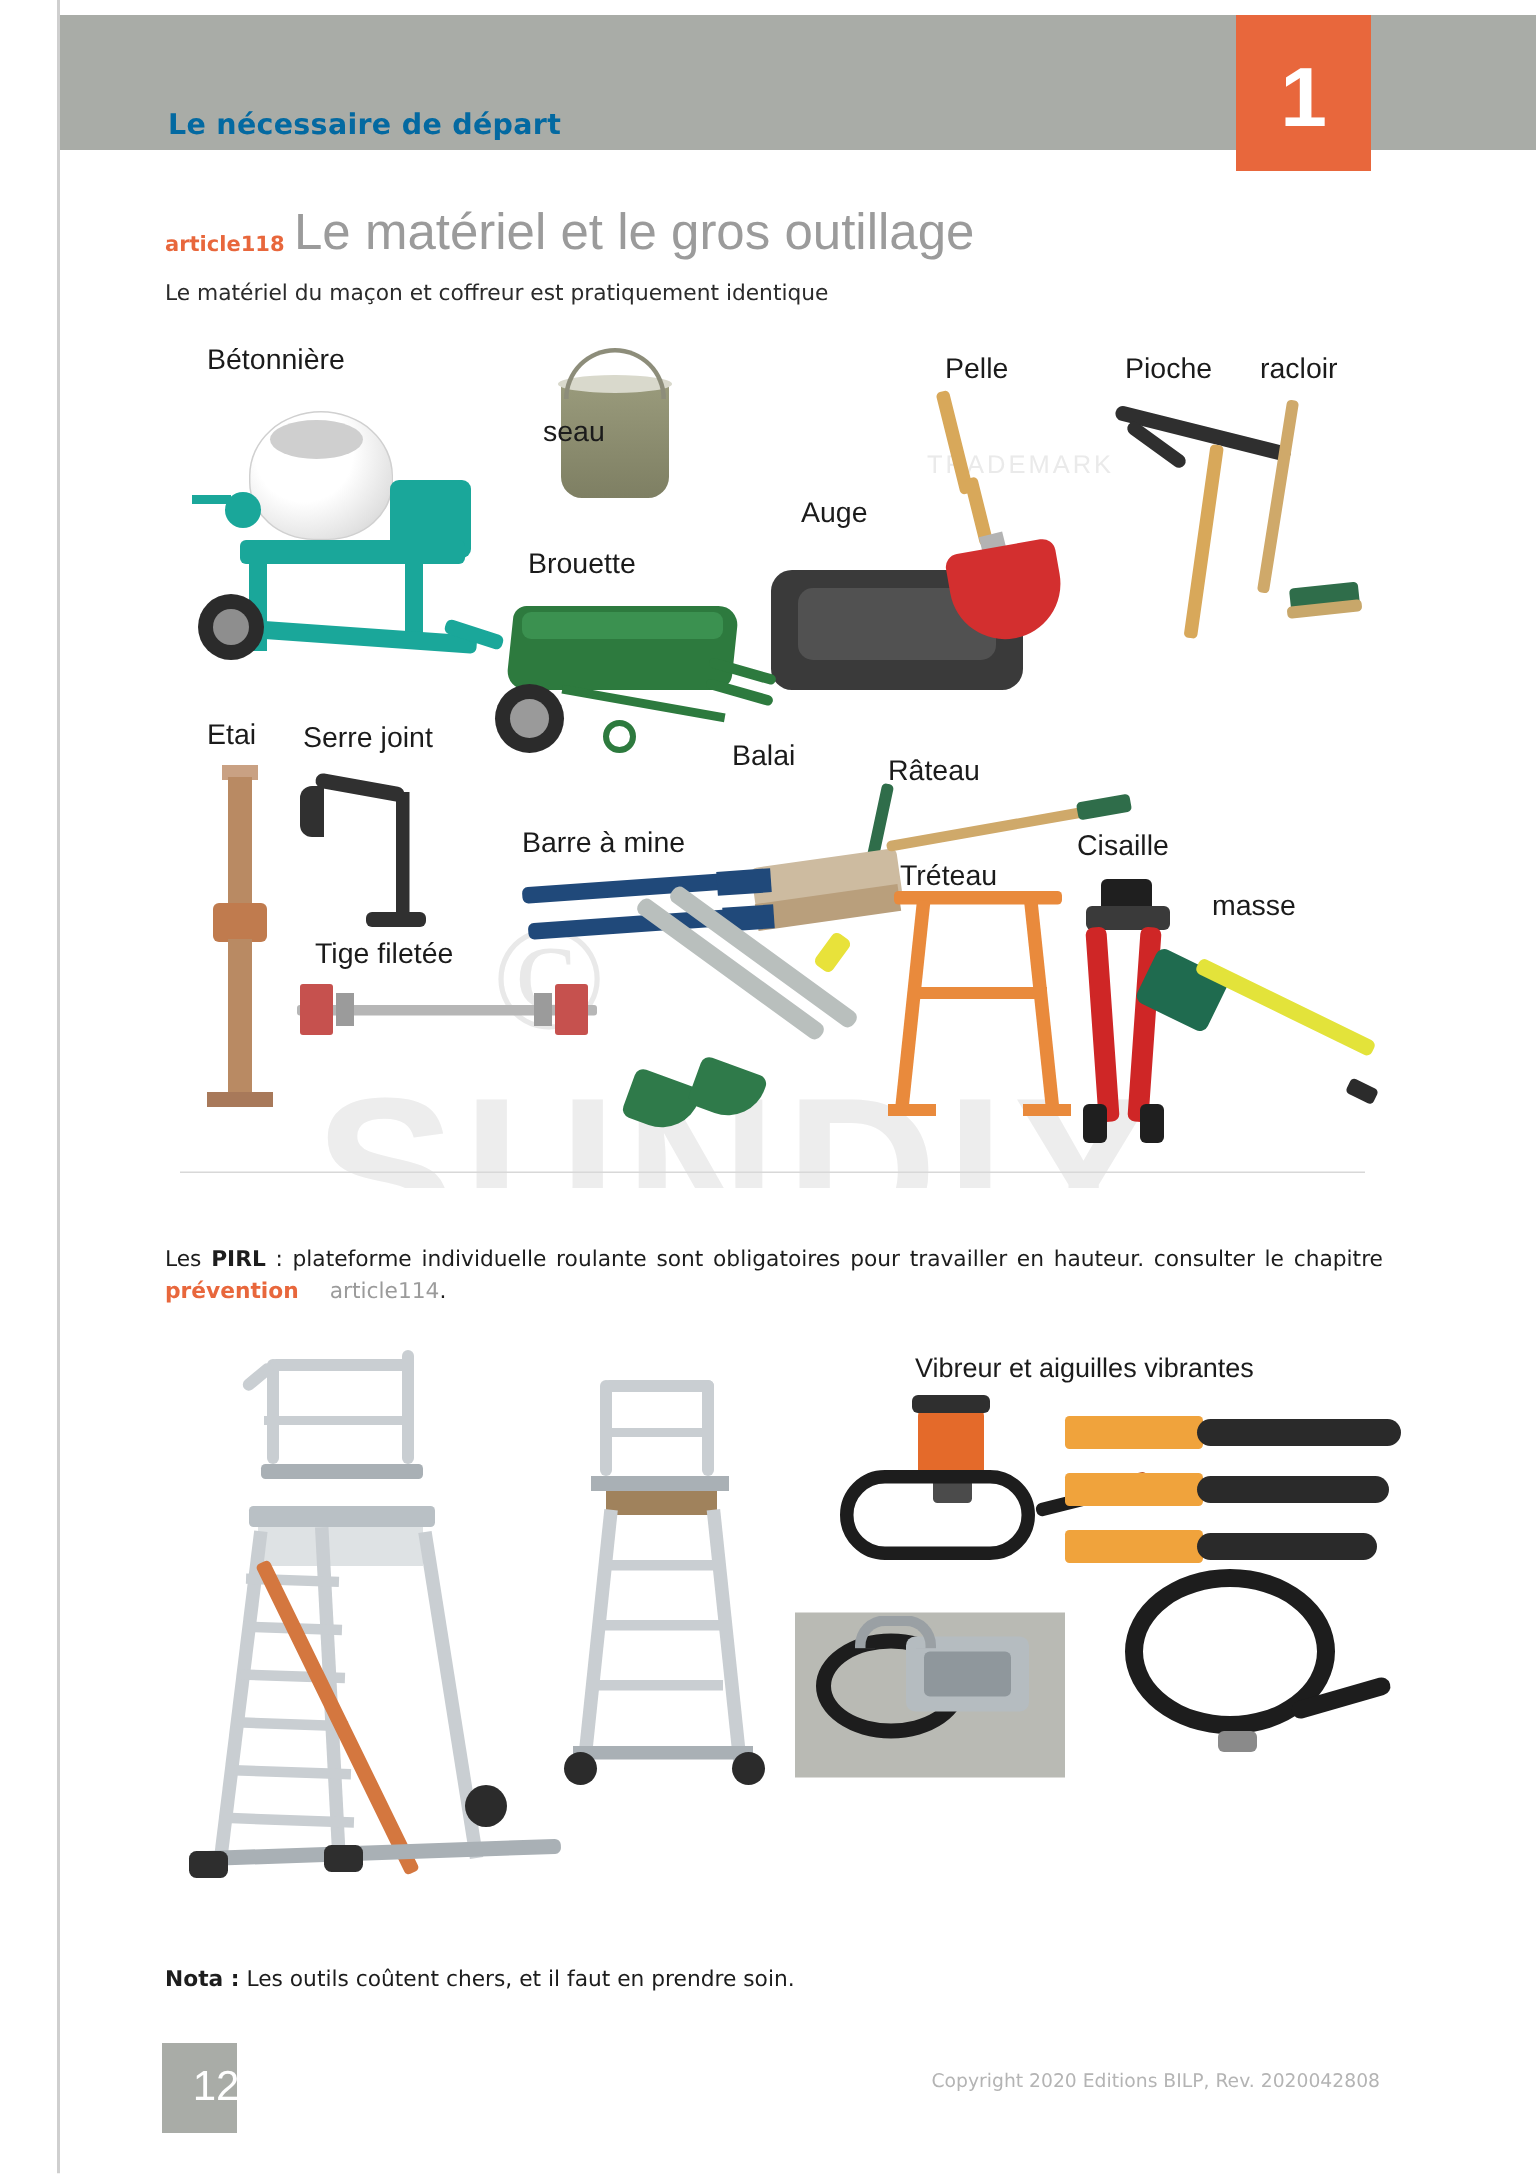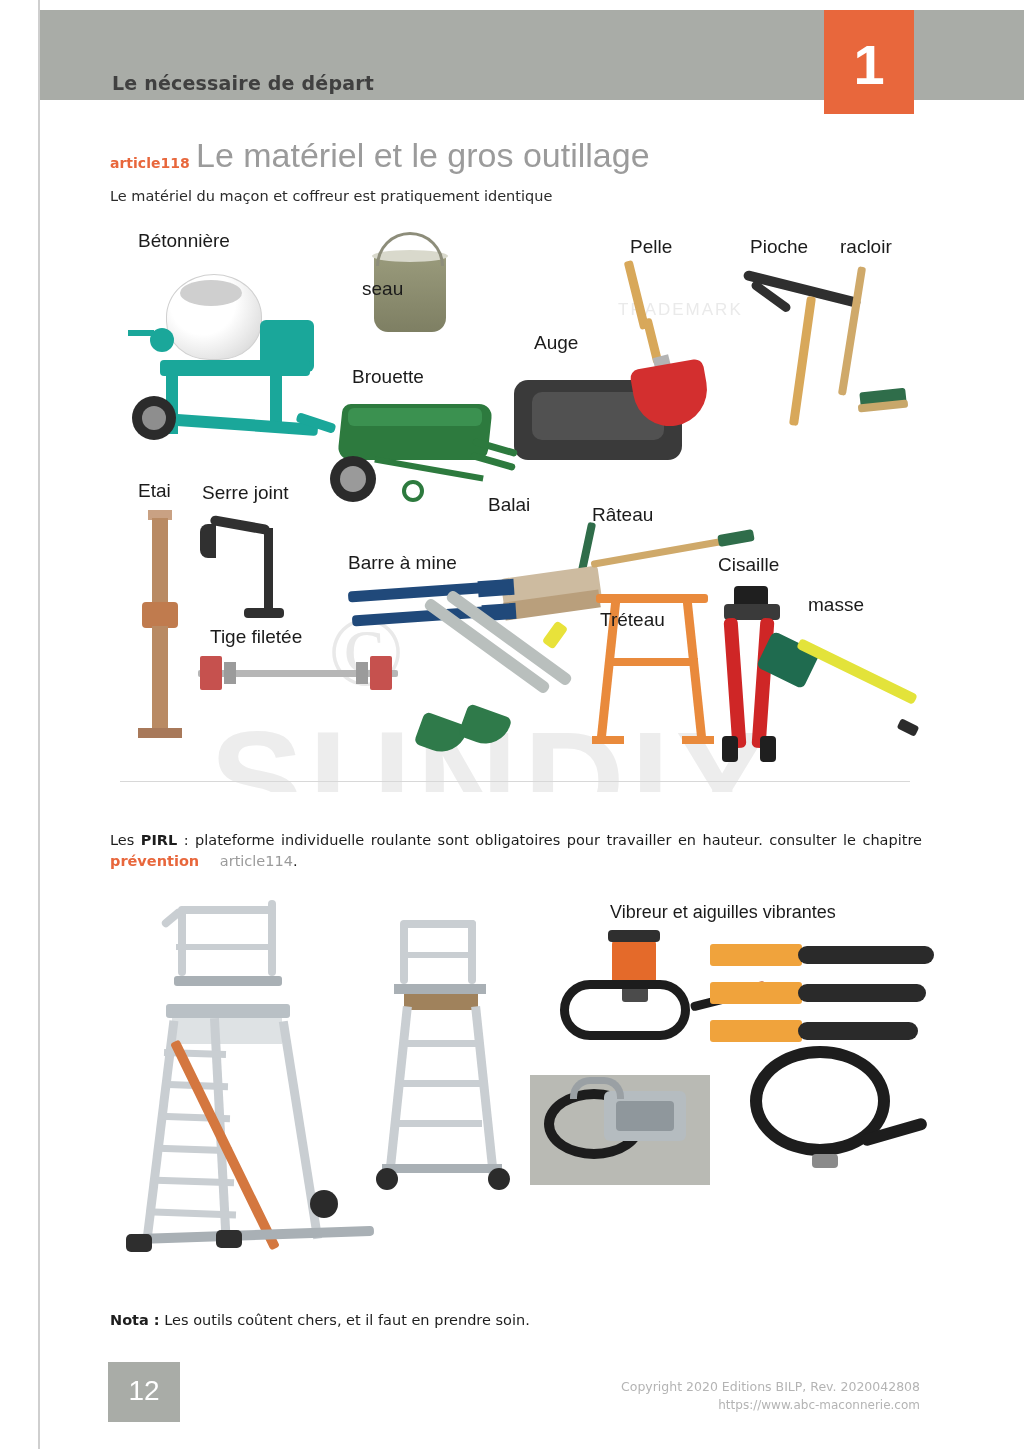--- a/index.html
+++ b/index.html
@@ -16,21 +16,21 @@
     position:absolute; left:38px; top:0; width:2px; height:1449px;
     background:#cfcfcf;
   }
   
   .header-bar {
     position:absolute; left:40px; top:10px; width:984px; height:90px;
     background:#a9aca7;
   }
   .header-title {
     position:absolute; left:112px; top:72px;
-    font-size:19px; font-weight:bold; color:#404040;
+    font-size:19px; font-weight:bold; color:#0369a1;
     letter-spacing:0.2px;
   }
   .chapter-box {
     position:absolute; left:824px; top:10px; width:90px; height:104px;
     background:#e8673c;
   }
   .chapter-num {
     position:absolute; left:0; top:22px; width:90px;
     text-align:center; color:#ffffff; font-size:56px; font-weight:bold;
     font-family:"Liberation Sans", sans-serif;
@@ -97,21 +97,21 @@
     position:absolute; left:110px; top:890px; width:812px; height:390px;
     background:#ffffff;
   }
   .nota {
     position:absolute; left:110px; top:1312px;
     font-size:14.5px; color:#1d1d1d;
   }
   .nota b { font-weight:bold; }
   
   .page-box {
-    position:absolute; left:108px; top:1362px; width:72px; height:60px;
+    position:absolute; left:108px; top:1362px; width:50px; height:60px;
     background:#a9aca7;
   }
   .page-num {
     position:absolute; left:0; top:13px; width:72px; text-align:center;
     color:#ffffff; font-size:28px; font-family:"Liberation Sans", sans-serif;
   }
   .copyright {
     position:absolute; left:520px; top:1378px; width:400px; text-align:right;
     color:#b4b4b4; font-size:12.5px; line-height:18px;
   }
@@ -279,21 +279,21 @@
   <div class="lbl" style="left:238px; top:330px;">Barre à mine</div>
 
   <div class="shape" style="left:480px; top:358px; width:130px; height:180px;">
     <div class="shape trestle" style="left:6px; top:14px; width:112px; height:9px; border-radius:3px;"></div>
     <div class="shape trestle" style="left:14px; top:20px; width:9px; height:140px; transform:rotate(6deg);"></div>
     <div class="shape trestle" style="left:100px; top:20px; width:9px; height:140px; transform:rotate(-6deg);"></div>
     <div class="shape trestle" style="left:20px; top:78px; width:88px; height:8px;"></div>
     <div class="shape trestle" style="left:2px; top:156px; width:32px; height:8px;"></div>
     <div class="shape trestle" style="left:92px; top:156px; width:32px; height:8px;"></div>
   </div>
-  <div class="lbl" style="left:490px; top:352px;margin-top:35px;">Tréteau</div>
+  <div class="lbl" style="left:490px; top:352px;">Tréteau</div>
 
   <div class="shape" style="left:590px; top:364px; width:100px; height:190px;">
     <div class="shape" style="left:34px; top:0px; width:34px; height:24px; background:#1f1f1f; border-radius:4px;"></div>
     <div class="shape" style="left:24px; top:18px; width:56px; height:16px; background:#3a3a3a; border-radius:4px;"></div>
     <div class="shape cutter-red" style="left:28px; top:32px; width:14px; height:130px; border-radius:5px; transform:rotate(-4deg);"></div>
     <div class="shape cutter-red" style="left:56px; top:32px; width:14px; height:130px; border-radius:5px; transform:rotate(4deg);"></div>
     <div class="shape" style="left:22px; top:150px; width:16px; height:26px; background:#1f1f1f; border-radius:4px;"></div>
     <div class="shape" style="left:60px; top:150px; width:16px; height:26px; background:#1f1f1f; border-radius:4px;"></div>
   </div>
   <div class="lbl" style="left:608px; top:332px;">Cisaille</div>
@@ -415,14 +415,13 @@
 
 <div class="nota">
   <b>Nota :</b><span> Les outils coûtent chers, et il faut en prendre soin.</span>
 </div>
 
 <div class="page-box">
   <div class="page-num">12</div>
 </div>
 <div class="copyright">
   <span>Copyright 2020 Editions BILP, Rev. 2020042808</span>
-  <span class="site">https://www.abc-maconnerie.com</span>
 </div>
 
 </body></html>

